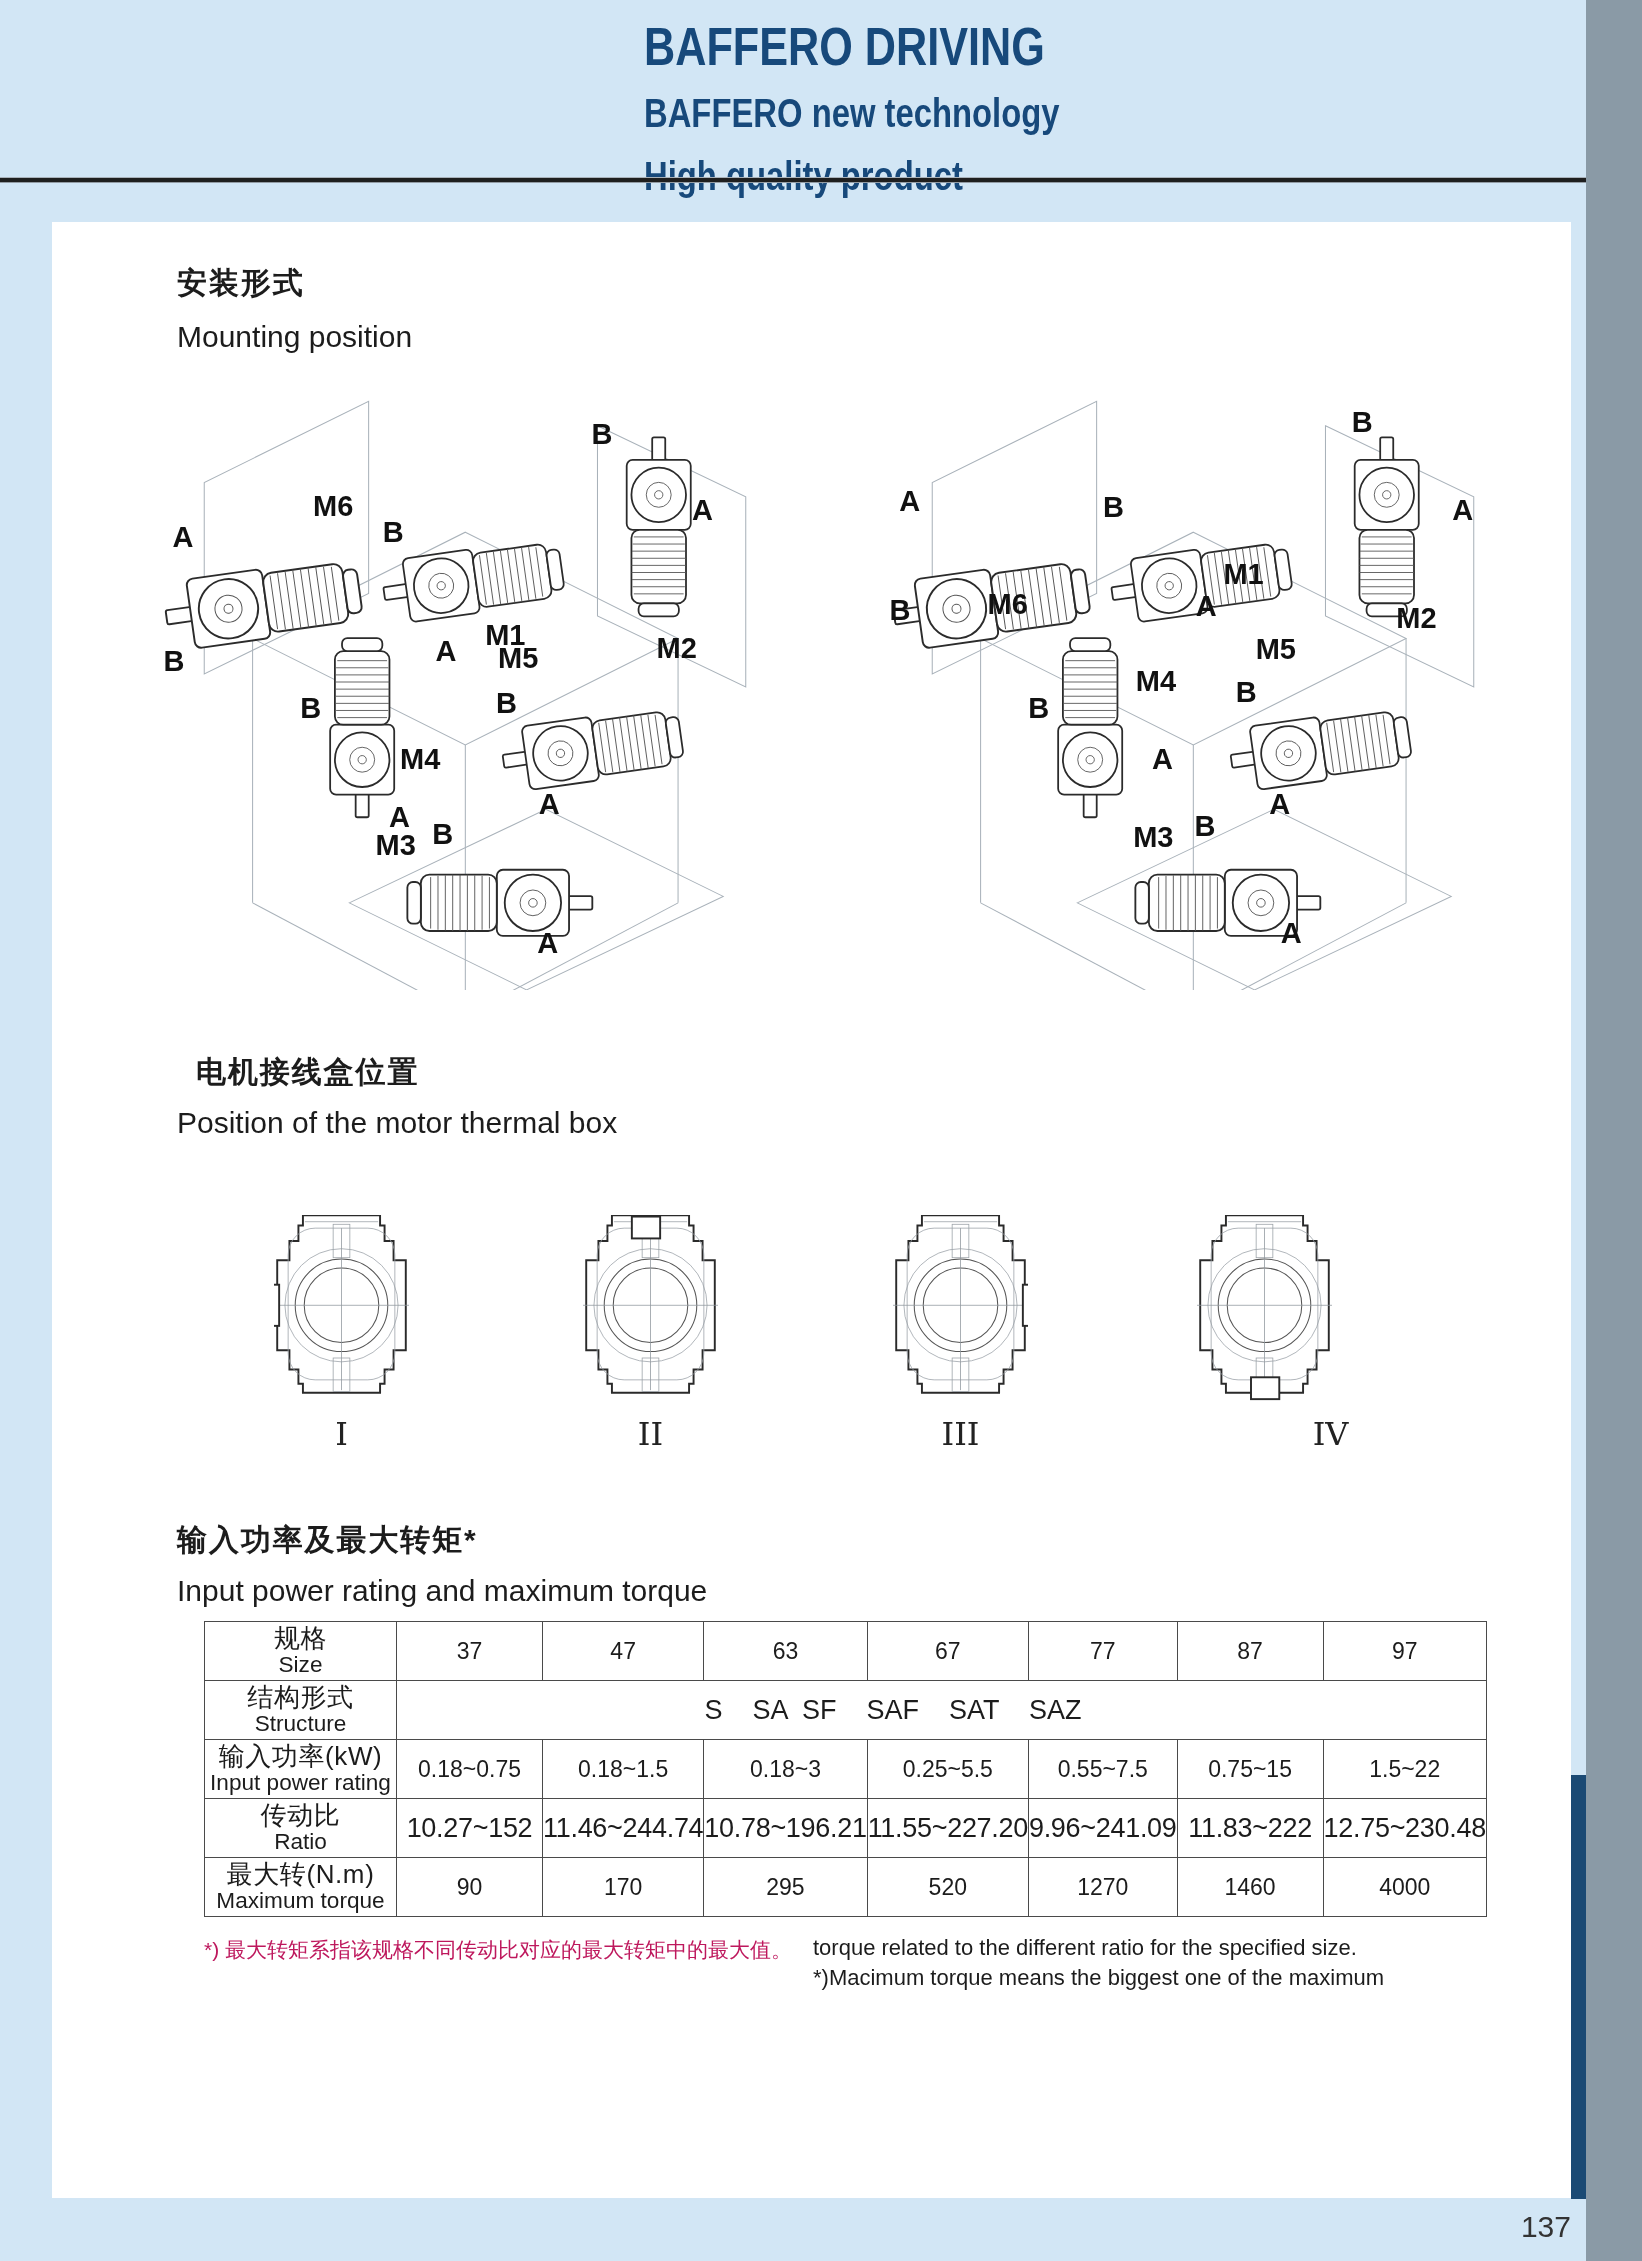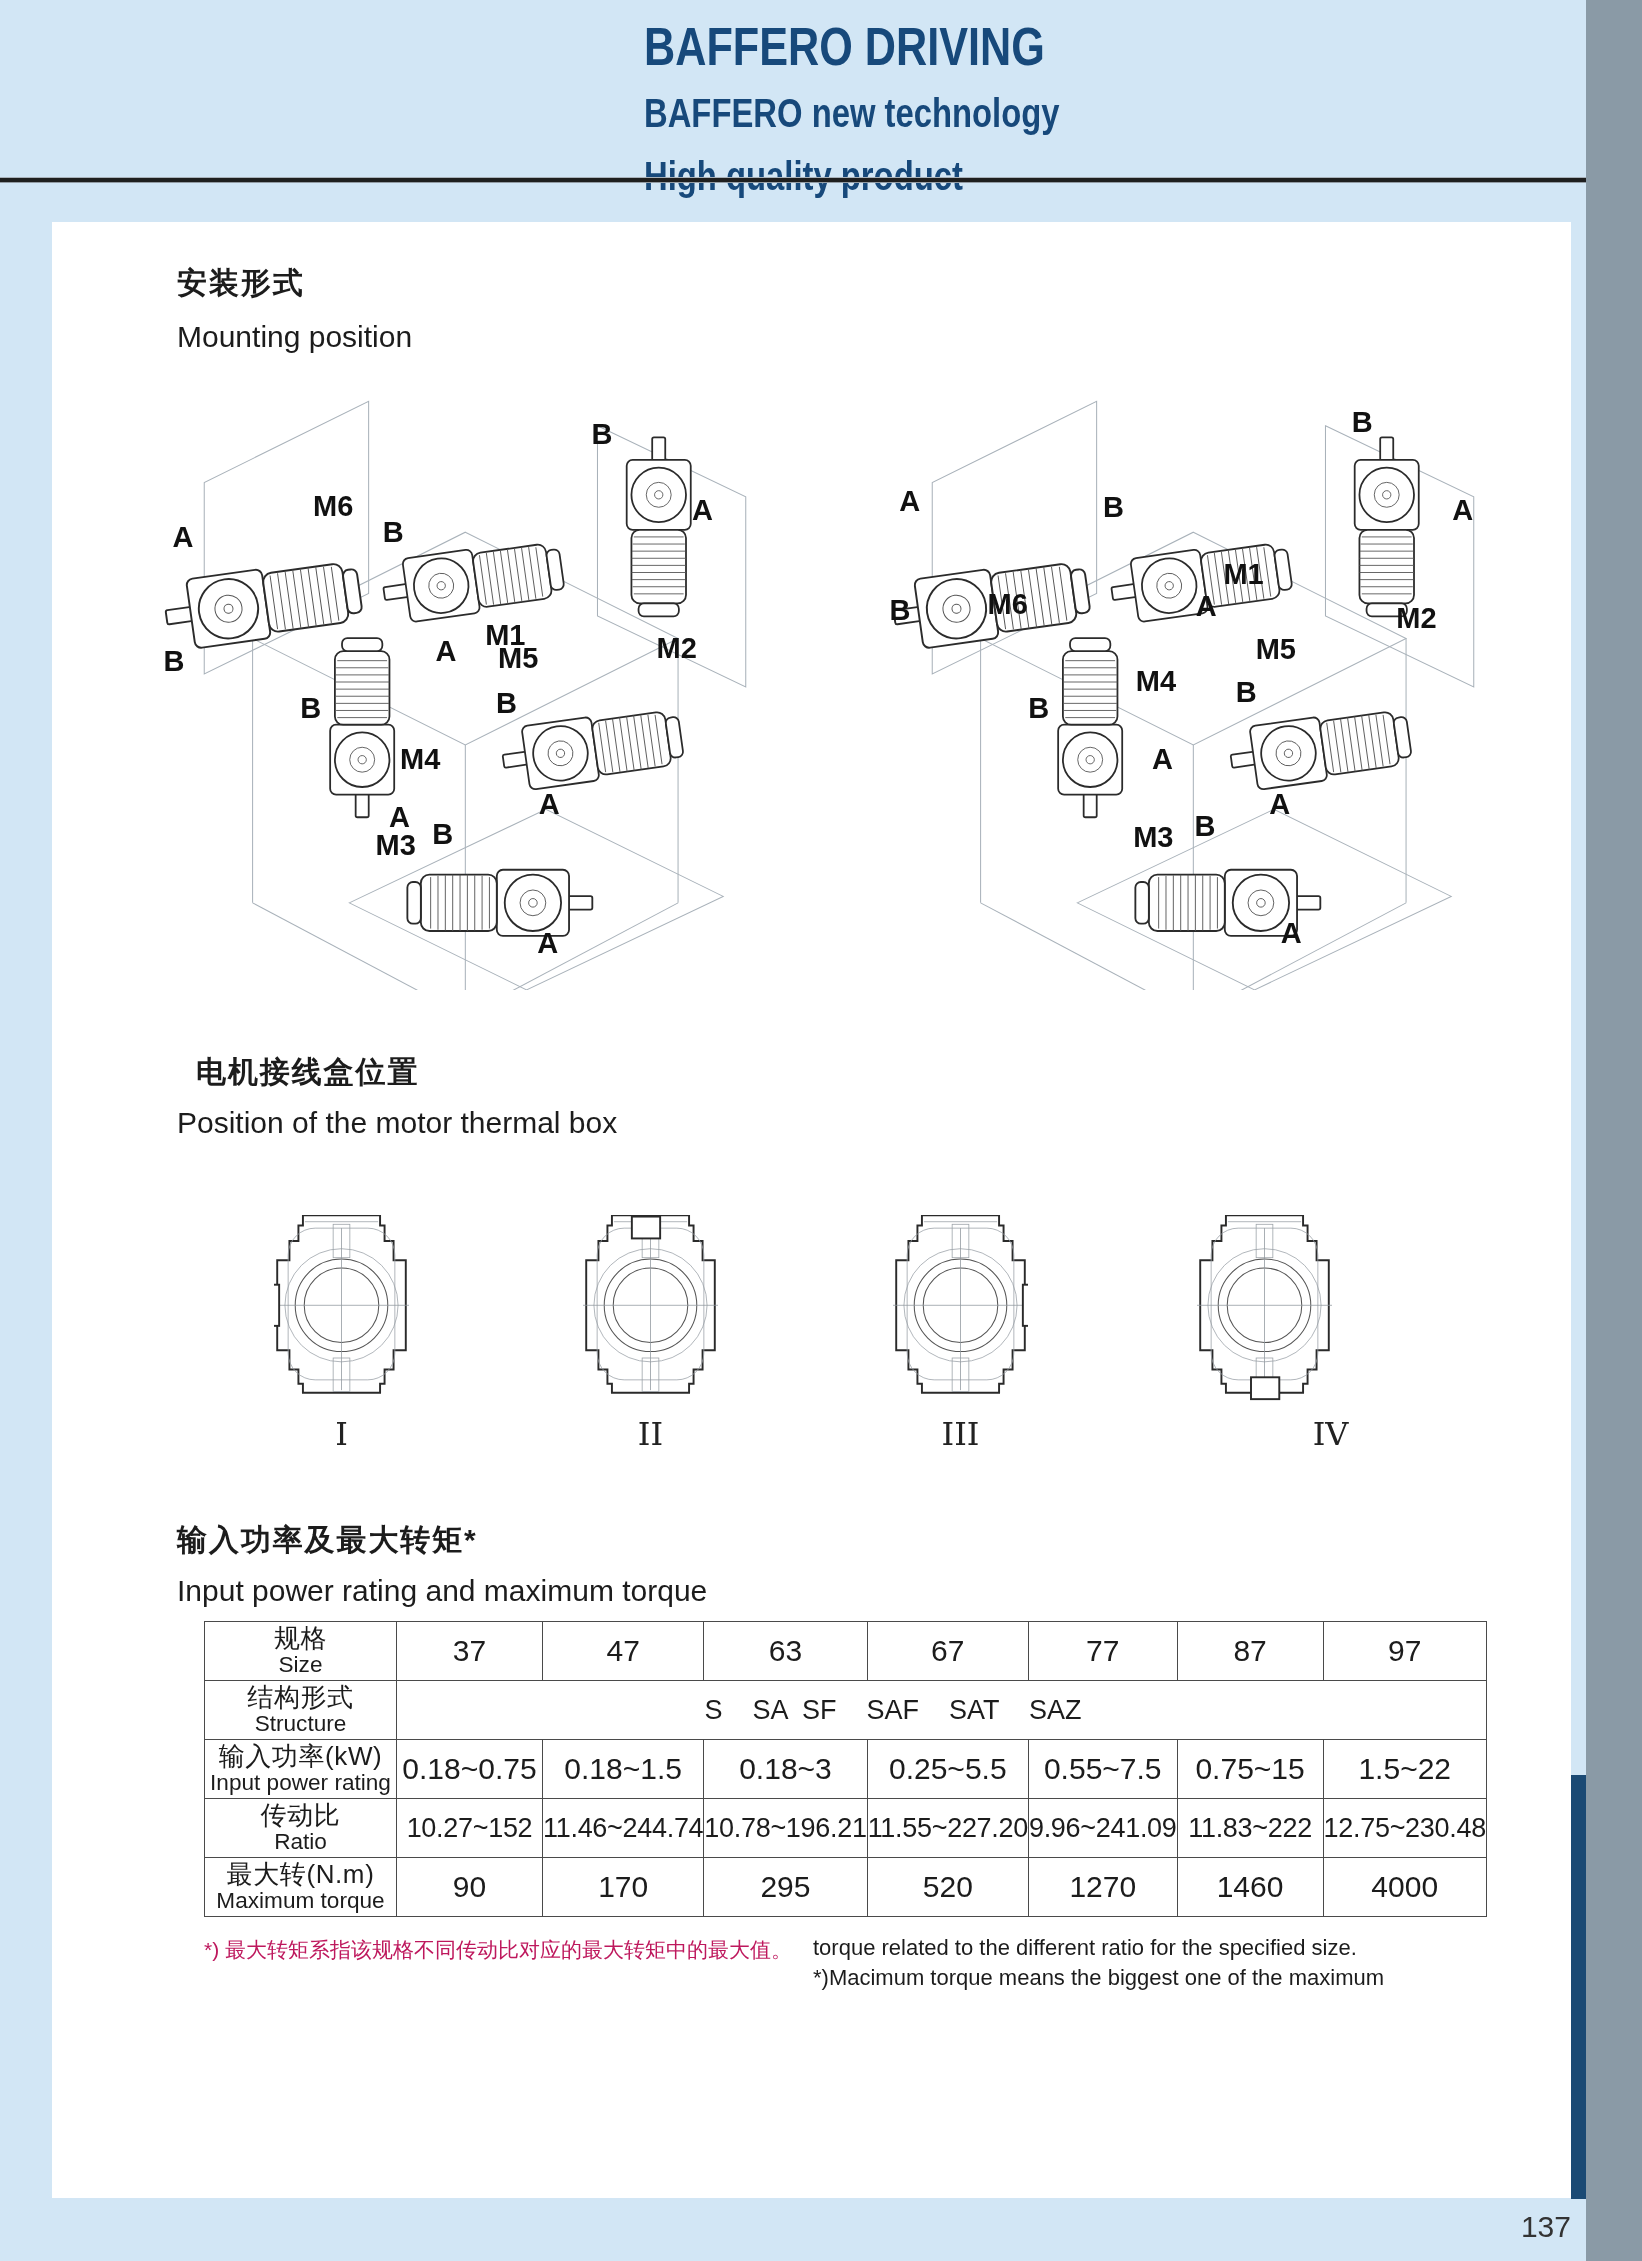--- a/index.html
+++ b/index.html
@@ -50,21 +50,21 @@
     position:absolute; left:204px; top:1621px;
     border-collapse:collapse; table-layout:fixed;
   }
   .ptable td, .ptable th{
     border:1.3px solid #4a4a4a; padding:0; text-align:center; vertical-align:middle;
     font-weight:normal; color:#1c1c1c;
   }
   .ptable tr{height:59px;}
   .lab-zh{display:block; font-size:26px; line-height:28px; letter-spacing:0.6px;}
   .lab-en{display:block; font-size:22.6px; line-height:26.4px;}
-  .cellval{font-size:30px;}
+  .cellval{font-size:23px;}
   .ratio-row .cellval{font-size:27px; letter-spacing:-0.3px;}
   .merged-cell{font-size:27px; white-space:pre; padding-right:97px !important;margin-top:48px;}
   
   .fn-zh{position:absolute; left:204px; top:1936px; font-size:21px; color:#be185d; white-space:nowrap;}
   .fn-en{position:absolute; left:813px; top:1933px; font-size:22px; line-height:30px; color:#1c1c1c; white-space:nowrap;}
   
   .series-band{position:absolute; left:1571px; top:1775px; width:72px; height:424px; background:#1b4a74;}
   .series-band span{
     position:absolute; left:50%; top:50%;
     transform:translate(-50%,-50%) rotate(-90deg);

